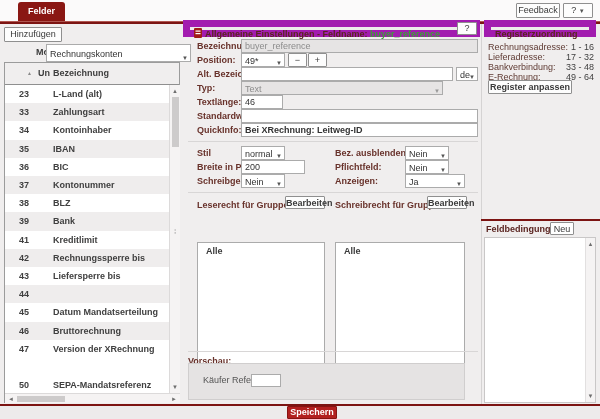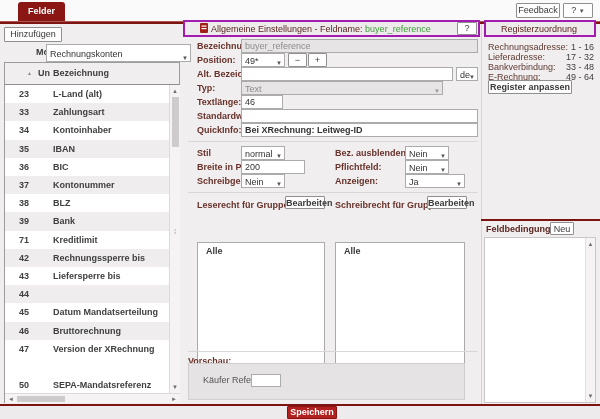--- a/index.html
+++ b/index.html
@@ -30,22 +30,22 @@
           background:#fff; font-weight:bold; color:#404040; white-space:nowrap; overflow:hidden; }
   .lrow.alt { background:#efeded; }
   .lrow.sel { background:#84cc16;margin-top:31px; }
   .lrow .nr { position:absolute; left:14px; }
   .lrow .nm { position:absolute; left:48px; }
   .sb { position:absolute; background:#f5f3f3; }
   .sb-arrow { position:absolute; color:#6e6e6e; font-size:6px; text-align:center; width:100%; }
   .sb-thumb { position:absolute; background:#cdcbcb; }
 
   
-  .phdr { background:#edebeb; border:2px solid #a21caf; font-weight:normal; color:#5a2420;
-          line-height:15px; padding-left:15px; }
+  .phdr { background:#edebeb; border:7px solid #a21caf; font-weight:bold; color:#5a2420;
+          line-height:15px; padding-left:4px; }
 
   
   .flabel { position:absolute; left:197px; font-weight:bold; color:#68322b; line-height:14px; }
   .inp { position:absolute; height:14px; border:1px solid #ababab; background:#fff;
          font-family:inherit; font-size:9px; color:#333; padding:0 3px; }
   .inp.ro { background:#e6e4e4; color:#8c8c8c; }
   .sel { position:absolute; height:14px; border:1px solid #ababab; background:#fff;
          line-height:12px; padding:1px 12px 0 3px; color:#333; white-space:nowrap; overflow:hidden; }
   .sel.ro { background:#e6e4e4; color:#8c8c8c; }
   .sel .ar { position:absolute; right:2px; top:3px; font-size:6px; color:#555; }
@@ -124,21 +124,21 @@
       </div>
       <div class="lrow" style="top: 109.2px;">
         <span class="nr">38</span>
         <span class="nm">BLZ</span>
       </div>
       <div class="lrow alt" style="top: 127.4px;">
         <span class="nr">39</span>
         <span class="nm">Bank</span>
       </div>
       <div class="lrow" style="top: 145.6px;">
-        <span class="nr">71</span>
+        <span class="nr">41</span>
         <span class="nm">Kreditlimit</span>
       </div>
       <div class="lrow alt" style="top: 163.8px;">
         <span class="nr">42</span>
         <span class="nm">Rechnungssperre bis</span>
       </div>
       <div class="lrow" style="top: 182px;">
         <span class="nr">43</span>
         <span class="nm">Liefersperre bis</span>
       </div>

